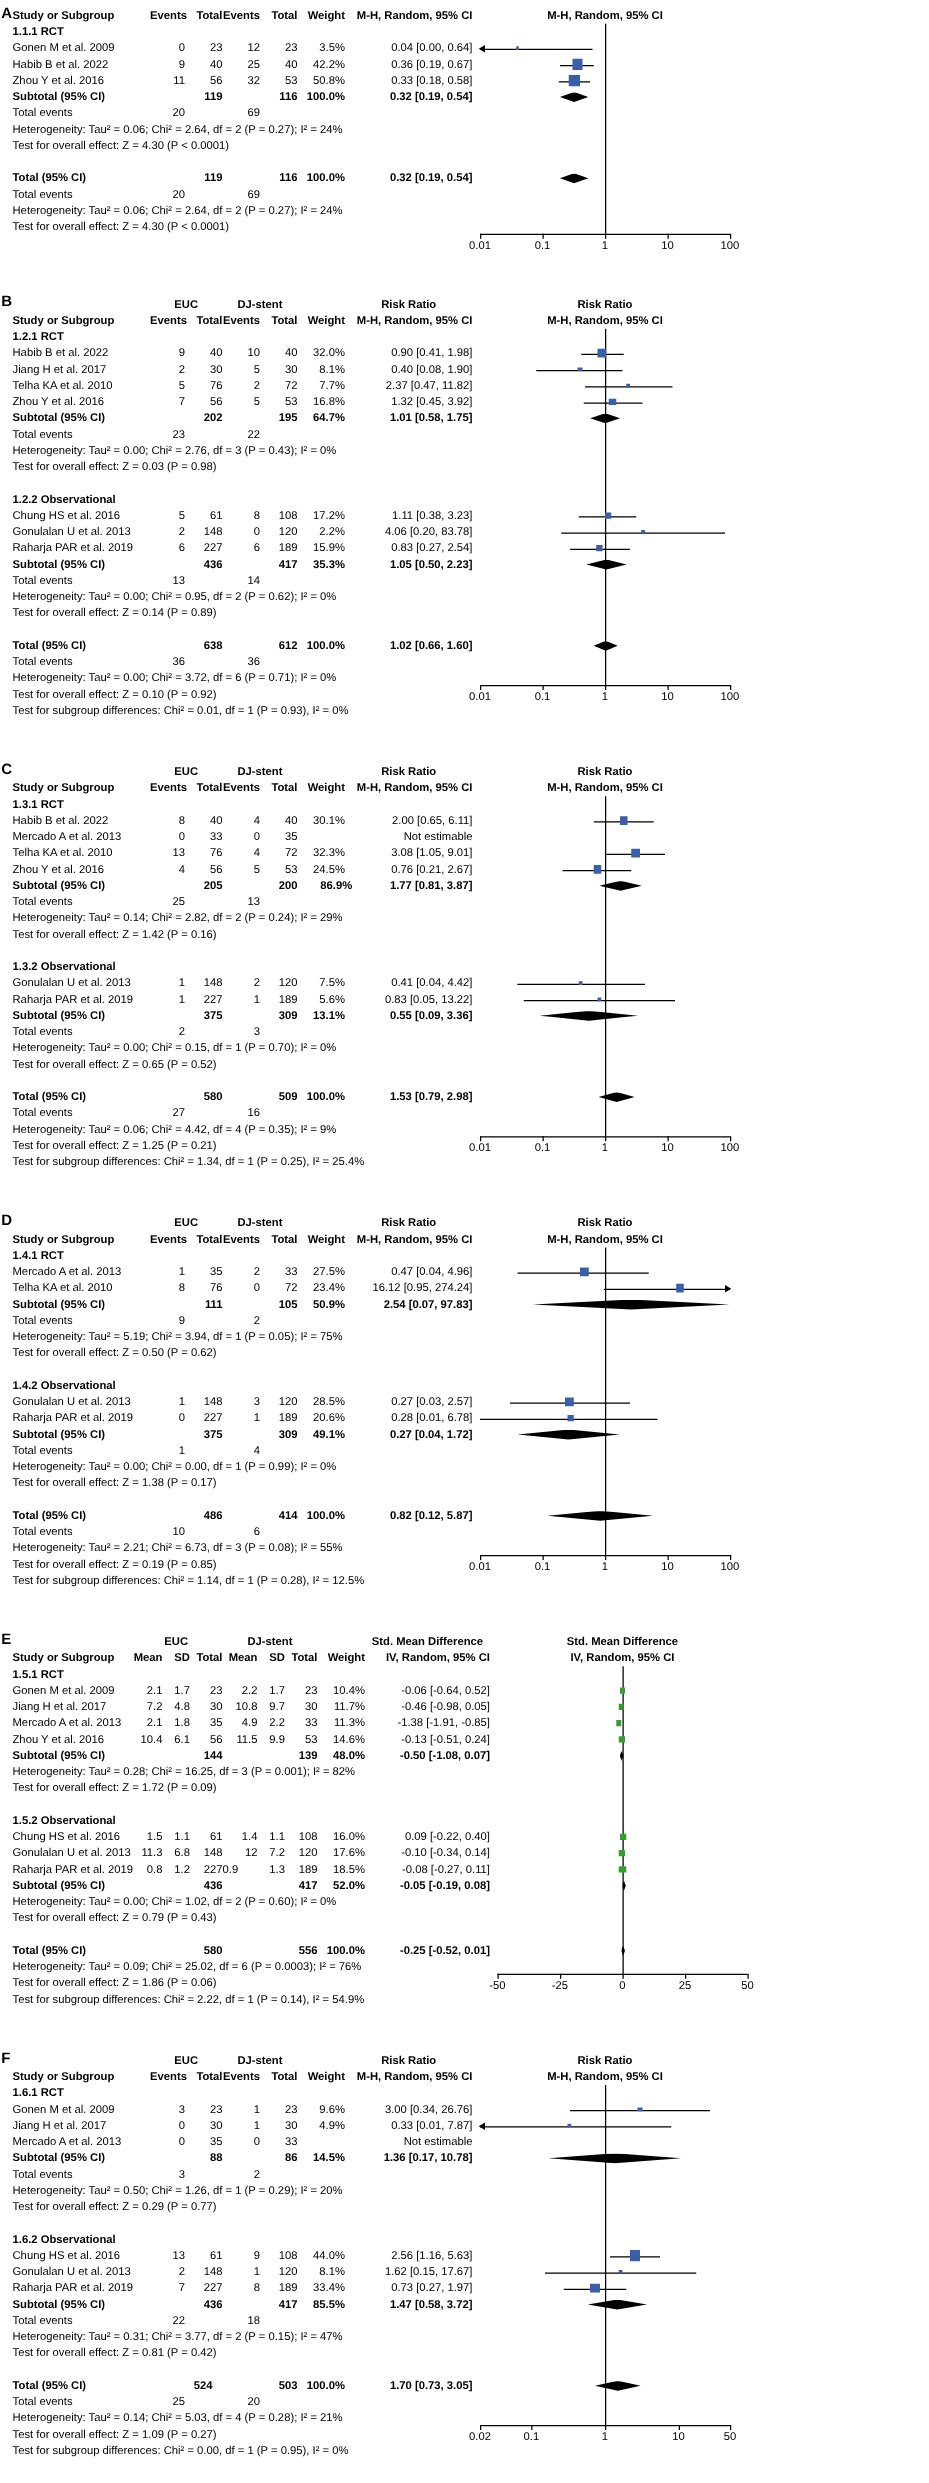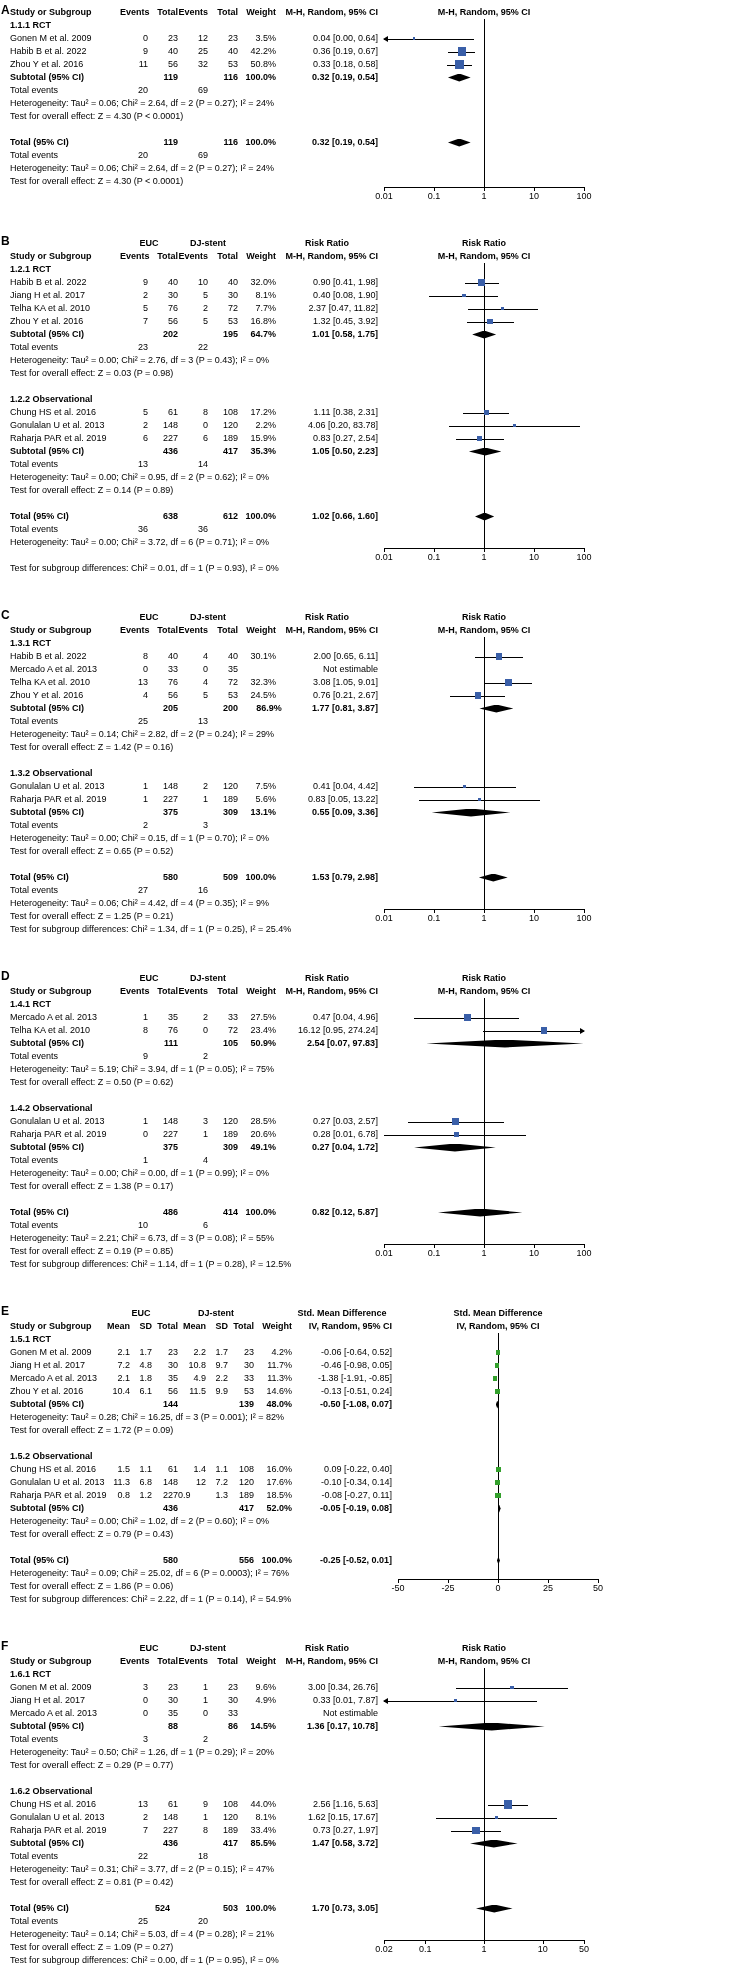--- a/index.html
+++ b/index.html
@@ -198,21 +198,21 @@
       <div class="frow" style="top: 156px;">
         <span class="b" style="left: 10px; width: 240px; text-align: left;">1.2.2 Observational</span>
       </div>
       <div class="frow" style="top: 169px;">
         <span style="left: 10px; width: 110px; text-align: left;">Chung HS et al. 2016</span>
         <span style="left: 120px; width: 28px; text-align: right;">5</span>
         <span style="left: 148px; width: 30px; text-align: right;">61</span>
         <span style="left: 178px; width: 30px; text-align: right;">8</span>
         <span style="left: 208px; width: 30px; text-align: right;">108</span>
         <span style="left: 238px; width: 38px; text-align: right;">17.2%</span>
-        <span style="left: 276px; width: 102px; text-align: right;">1.11 [0.38, 2.31]</span>
+        <span style="left: 276px; width: 102px; text-align: right;">1.11 [0.38, 3.23]</span>
       </div>
       <div class="frow" style="top: 182px;">
         <span style="left: 10px; width: 110px; text-align: left;">Gonulalan U et al. 2013</span>
         <span style="left: 120px; width: 28px; text-align: right;">2</span>
         <span style="left: 148px; width: 30px; text-align: right;">148</span>
         <span style="left: 178px; width: 30px; text-align: right;">0</span>
         <span style="left: 208px; width: 30px; text-align: right;">120</span>
         <span style="left: 238px; width: 38px; text-align: right;">2.2%</span>
         <span style="left: 276px; width: 102px; text-align: right;">4.06 [0.20, 83.78]</span>
       </div>
@@ -251,20 +251,23 @@
         <span class="b" style="left: 238px; width: 38px; text-align: right;">100.0%</span>
         <span class="b" style="left: 276px; width: 102px; text-align: right;">1.02 [0.66, 1.60]</span>
       </div>
       <div class="frow" style="top: 286px;">
         <span style="left: 10px; width: 110px; text-align: left;">Total events</span>
         <span style="left: 120px; width: 28px; text-align: right;">36</span>
         <span style="left: 178px; width: 30px; text-align: right;">36</span>
       </div>
       <div class="frow" style="top: 299px;">
         <span style="left: 10px; width: 440px; text-align: left;">Heterogeneity: Tau² = 0.00; Chi² = 3.72, df = 6 (P = 0.71); I² = 0%</span>
+      </div>
+      <div class="frow" style="top: 312px;">
+        <span style="left: 10px; width: 440px; text-align: left;">Test for overall effect: Z = 0.10 (P = 0.92)</span>
       </div>
       <div class="frow" style="top: 325px;">
         <span style="left: 10px; width: 440px; text-align: left;">Test for subgroup differences: Chi² = 0.01, df = 1 (P = 0.93), I² = 0%</span>
       </div>
       <div class="plot" style="left: 384px; top: 0px; width: 200px; height: 338px;">
         <span class="b" style="left: 0px; width: 200px; top: 0px; text-align: center; font-size: 9px; line-height: 13px; height: 13px;">Risk Ratio</span>
         <span class="b" style="left: 0px; width: 200px; top: 13px; text-align: center; font-size: 9px; line-height: 13px; height: 13px;">M-H, Random, 95% CI</span>
         <div style="left: 100px; top: 26px; width: 1px; height: 284.7px; background: rgb(0, 0, 0);"></div>
         <div style="left: 0px; top: 310.7px; width: 200px; height: 1px; background: rgb(0, 0, 0);"></div>
         <div style="left: 0px; top: 310.7px; width: 1px; height: 4px; background: rgb(0, 0, 0);"></div>
@@ -629,21 +632,21 @@
         <span class="b" style="left: 10px; width: 240px; text-align: left;">1.5.1 RCT</span>
       </div>
       <div class="frow" style="top: 39px;">
         <span style="left: 10px; width: 94px; text-align: left;">Gonen M et al. 2009</span>
         <span style="left: 104px; width: 26px; text-align: right;">2.1</span>
         <span style="left: 130px; width: 22px; text-align: right;">1.7</span>
         <span style="left: 152px; width: 26px; text-align: right;">23</span>
         <span style="left: 178px; width: 28px; text-align: right;">2.2</span>
         <span style="left: 206px; width: 22px; text-align: right;">1.7</span>
         <span style="left: 228px; width: 26px; text-align: right;">23</span>
-        <span style="left: 254px; width: 38px; text-align: right;">4.2%</span>
+        <span style="left: 254px; width: 38px; text-align: right;">10.4%</span>
         <span style="left: 292px; width: 100px; text-align: right;">-0.06 [-0.64, 0.52]</span>
       </div>
       <div class="frow" style="top: 52px;">
         <span style="left: 10px; width: 94px; text-align: left;">Jiang H et al. 2017</span>
         <span style="left: 104px; width: 26px; text-align: right;">7.2</span>
         <span style="left: 130px; width: 22px; text-align: right;">4.8</span>
         <span style="left: 152px; width: 26px; text-align: right;">30</span>
         <span style="left: 178px; width: 28px; text-align: right;">10.8</span>
         <span style="left: 206px; width: 22px; text-align: right;">9.7</span>
         <span style="left: 228px; width: 26px; text-align: right;">30</span>

